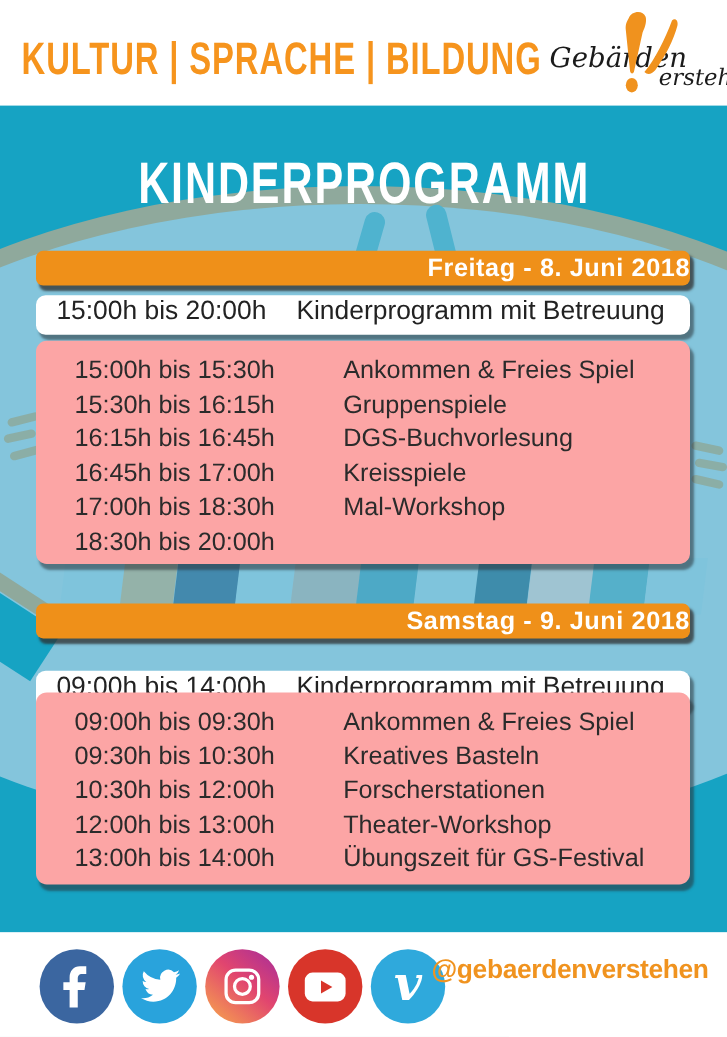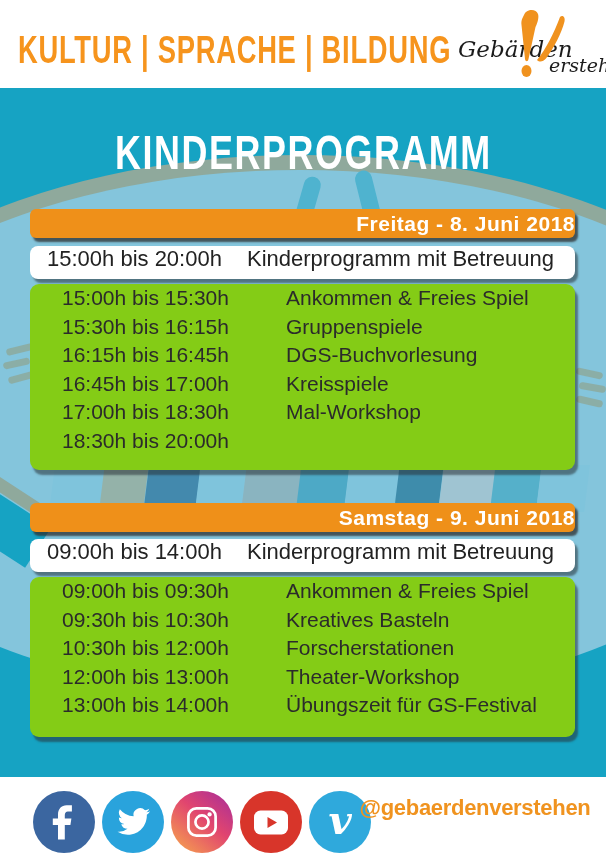--- a/index.html
+++ b/index.html
@@ -70,29 +70,29 @@
   .banner2 { top:415px; }
 
   .sumbar {
     position:absolute; left:30px; width:545px; height:33px;
     background:#ffffff; border-radius:8px;
     box-shadow:3px 4px 2px rgba(40,50,55,0.55);
     display:flex; align-items:flex-start;
     font-size:22px; color:#222222; white-space:nowrap;
   }
   .sumbar1 { top:158px; }
-  .sumbar2 { top:451px; }
+  .sumbar2 { top:471px; }
   .sumbar .stime { width:200px; padding-left:17px; flex:0 0 auto; }
   .sumbar .slabel { flex:1; }
 
   .schedbox {
     position:absolute; left:30px; width:545px;
-    background:#84cc16; border-radius:9px;
+    background:#fca5a5; border-radius:9px;
     box-shadow:3px 5px 2px rgba(40,50,55,0.55);
-    padding-top:0; box-sizing:border-box;
+    padding-top:11px; box-sizing:border-box;
   }
   .box1 { top:196px; height:186px; }
   .box2 { top:489px; height:160px; }
   .row { display:flex; align-items:center; height:28.5px; font-size:21px; color:#2b2b2b; white-space:nowrap; }
   .row .time { width:224px; padding-left:32px; flex:0 0 auto; }
 
   
   .footer { position:absolute; left:0; top:777px; width:606px; height:87px; background:#ffffff; }
   .social { position:absolute; left:33px; top:14px; display:flex; gap:7px; }
   .circle {

